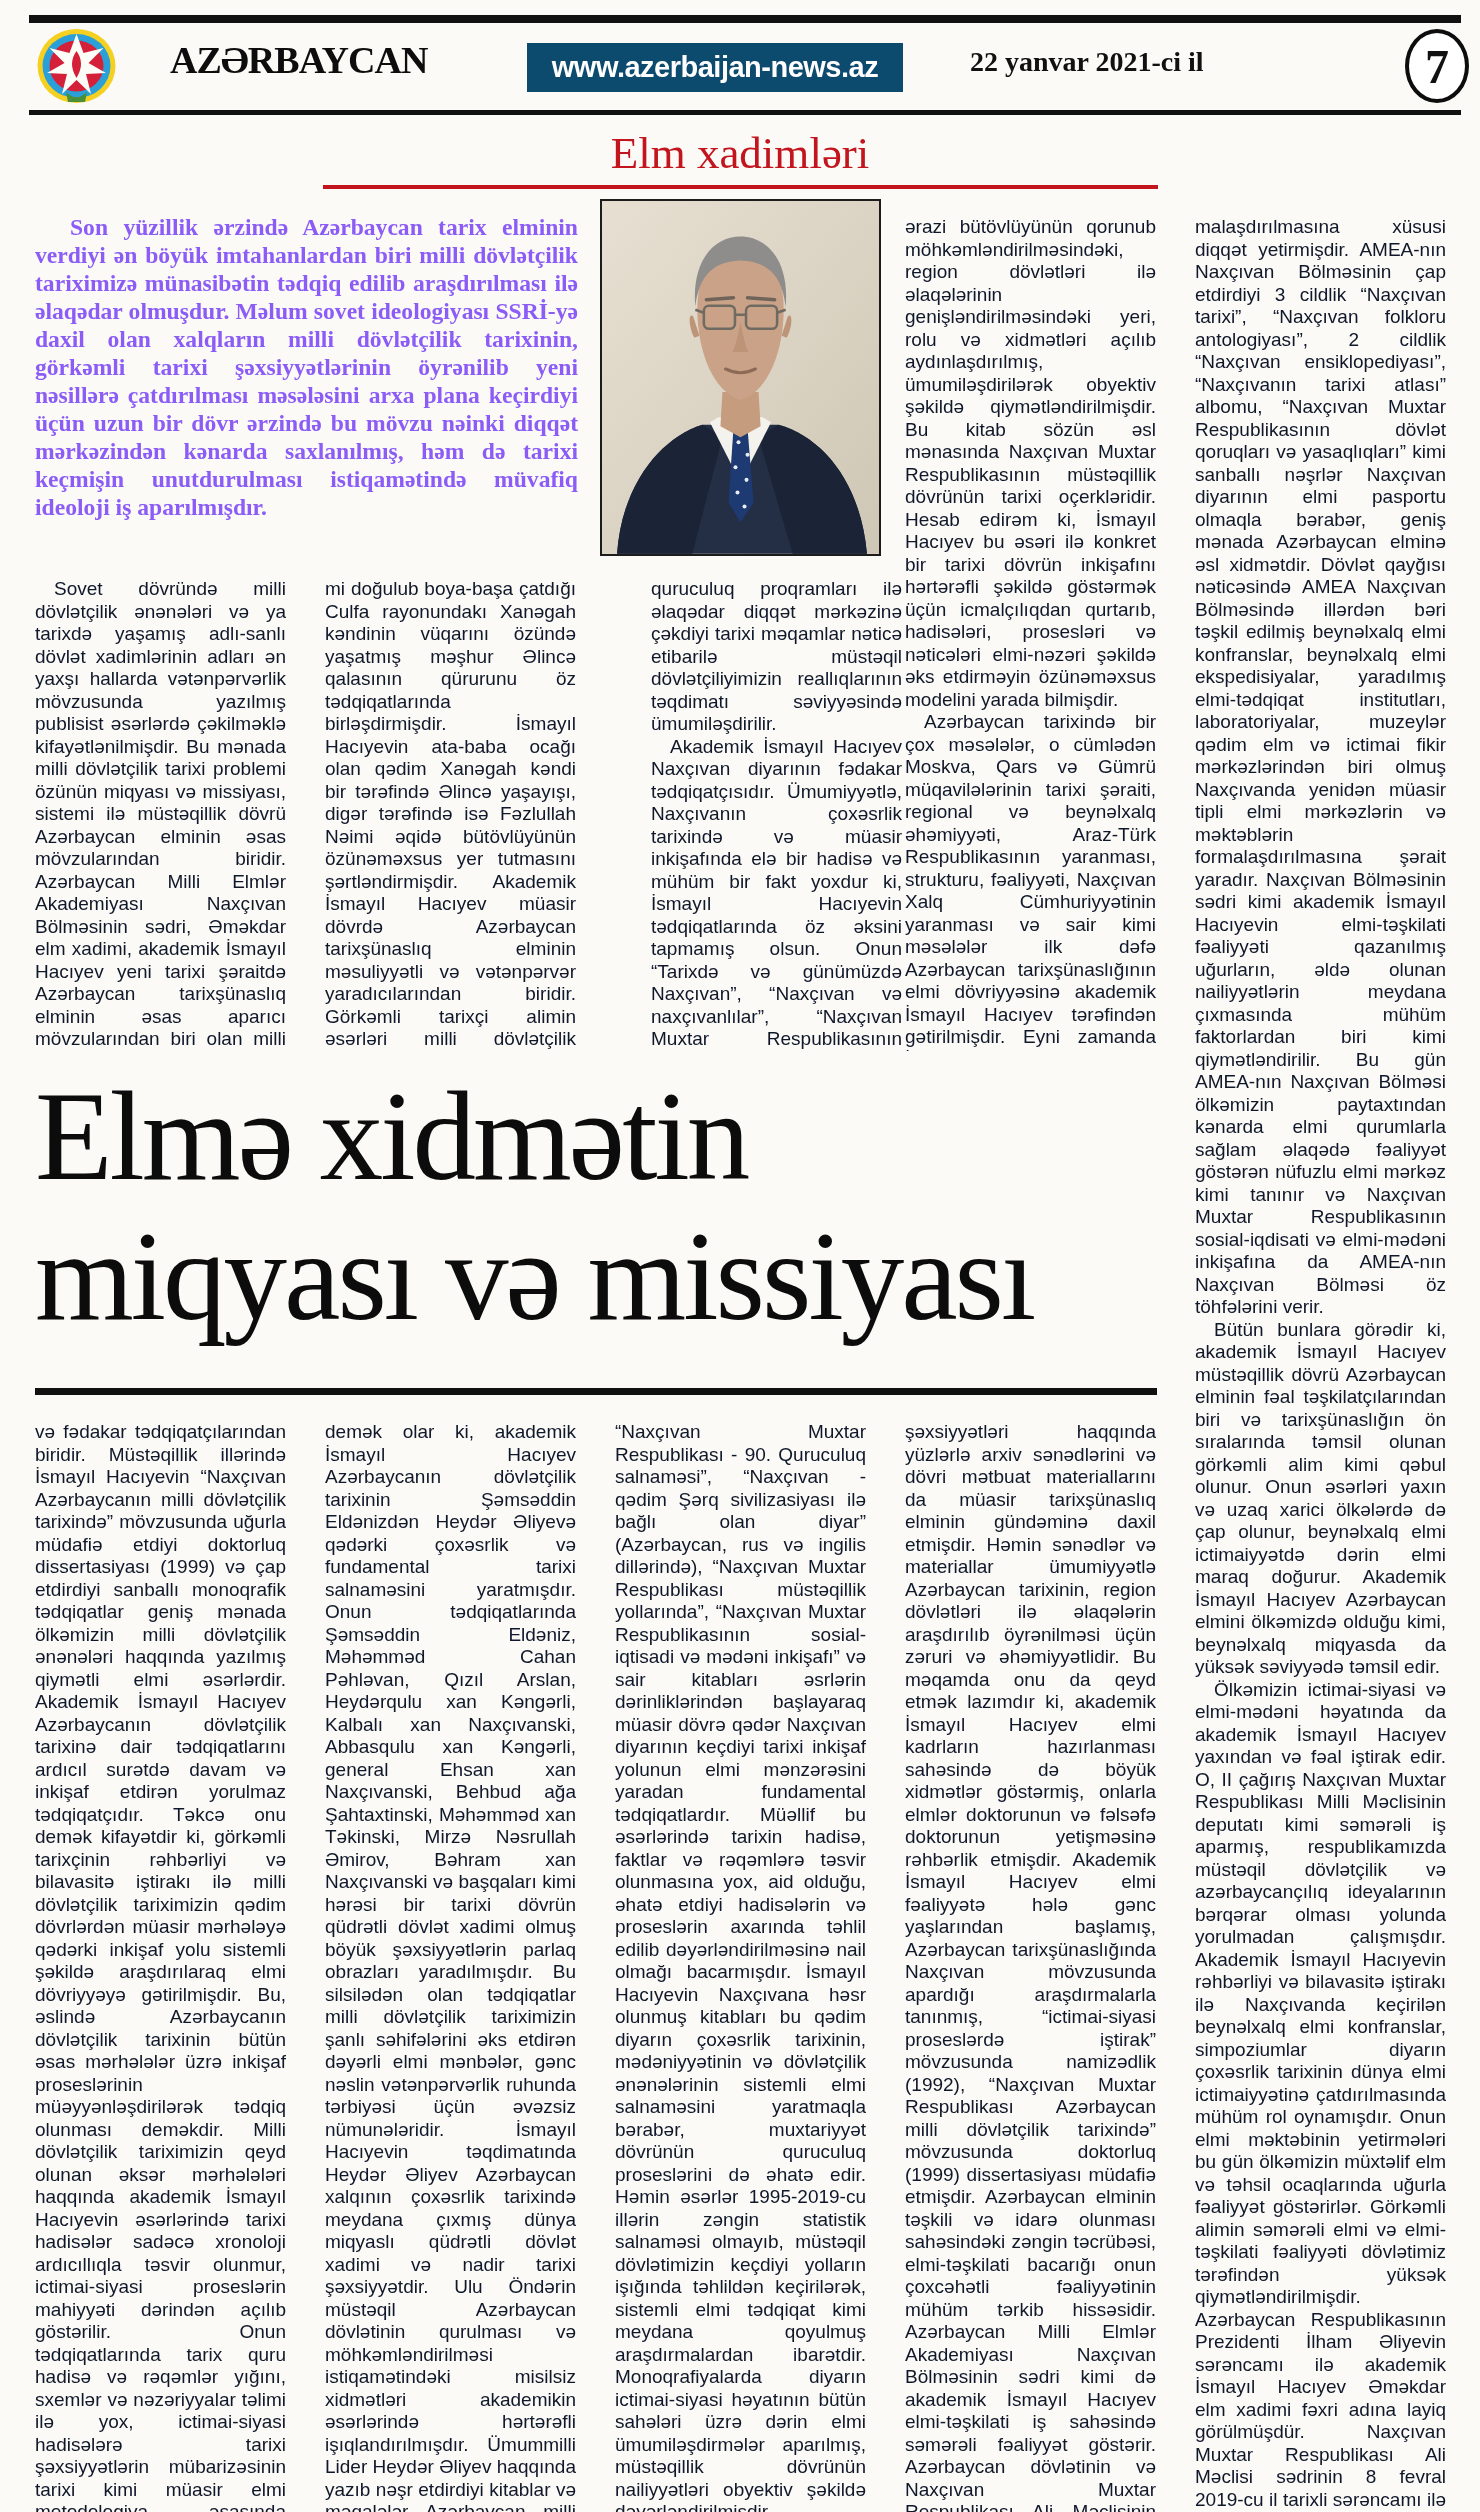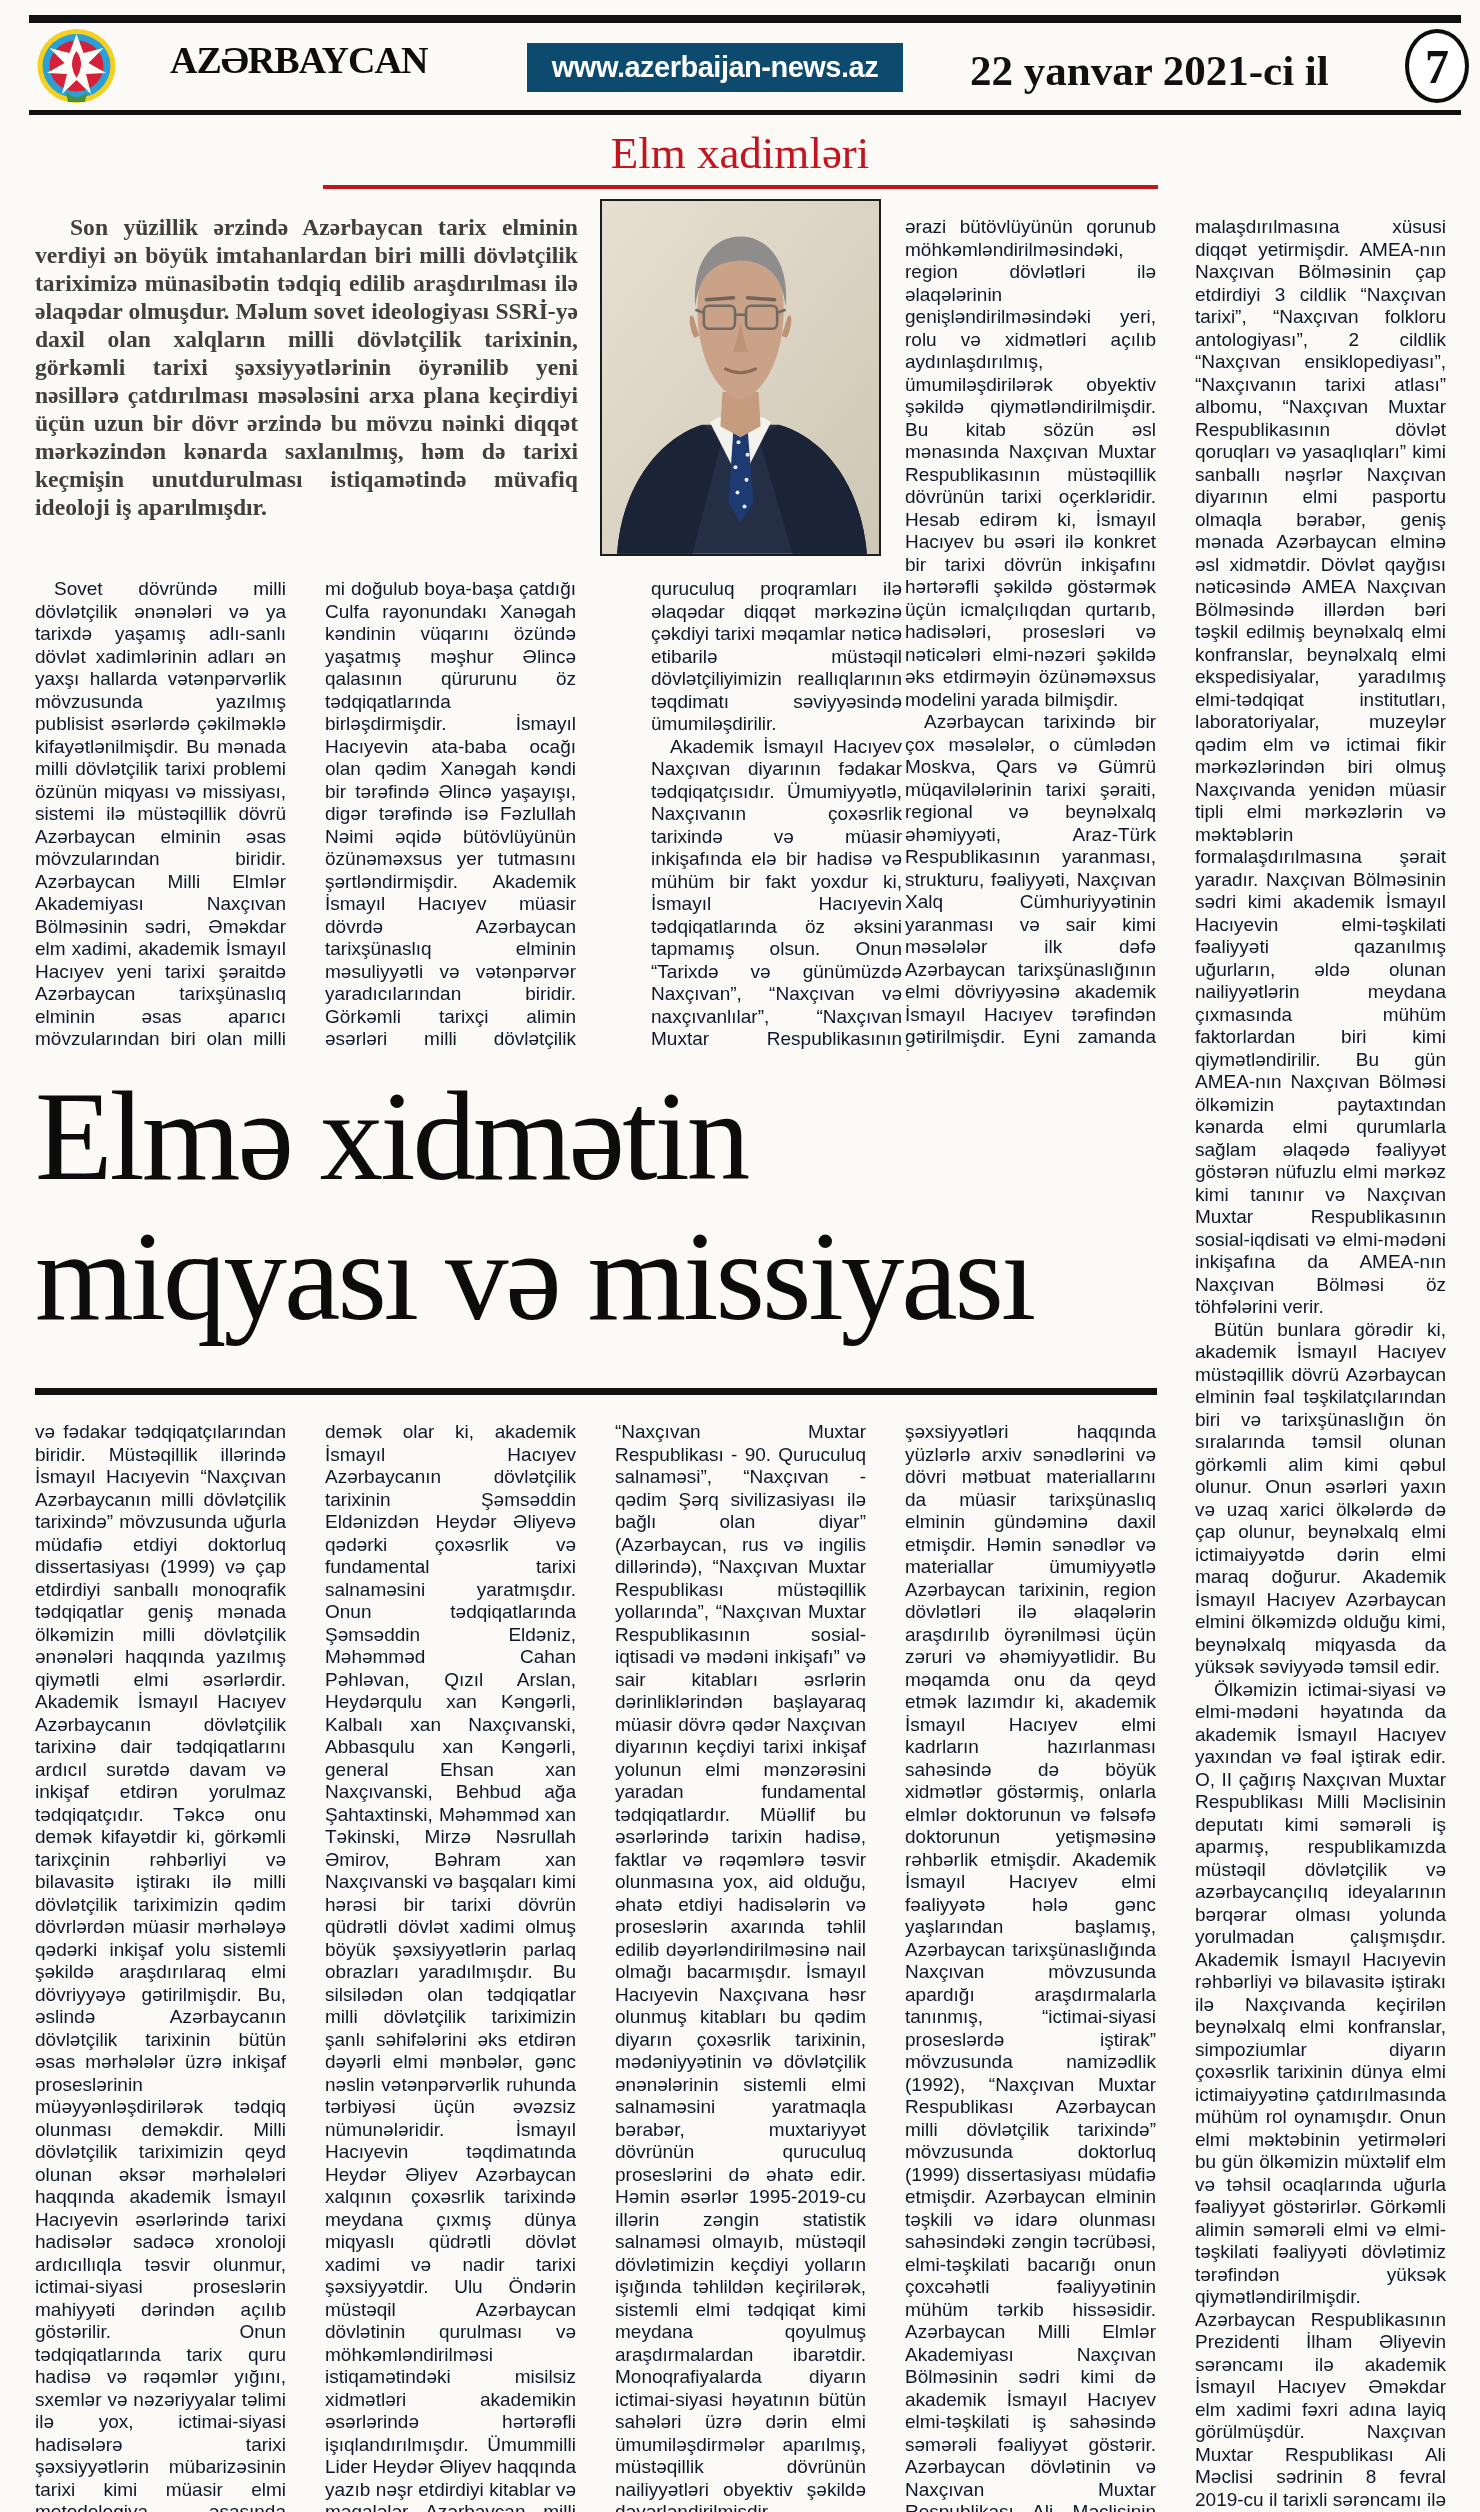--- a/index.html
+++ b/index.html
@@ -5,28 +5,28 @@
   html,body{margin:0;padding:0;}
   body{width:1480px;height:3215px;position:relative;background:#fbfaf6;overflow:hidden;
        font-family:"Liberation Sans","DejaVu Sans",sans-serif;color:#111;}
   .abs{position:absolute;}
   
   .rule{background:#111;}
   .paper-title{font-family:"Liberation Serif","DejaVu Serif",serif;font-size:38px;font-weight:600;
        letter-spacing:-1px;color:#0d0d0d;white-space:nowrap;}
   .web-box{display:flex;align-items:center;justify-content:center;}
   .web-box span{color:#fff;font-weight:bold;font-size:29px;letter-spacing:-0.5px;}
-  .issue-date{font-family:"Liberation Serif","DejaVu Serif",serif;font-weight:bold;font-size:43px;white-space:nowrap;}
+  .issue-date{font-family:"Liberation Serif","DejaVu Serif",serif;font-weight:bold;font-size:28px;white-space:nowrap;}
   .page-circle{border:4.5px solid #0d0d0d;border-radius:50%;display:flex;align-items:center;justify-content:center;background:#fff;}
   .page-circle span{font-family:"Liberation Serif","DejaVu Serif",serif;font-weight:bold;font-size:48px;}
   
   .kicker{width:100%;text-align:center;font-family:"Liberation Serif","DejaVu Serif",serif;font-size:45px;}
   
   .lead{font-family:"Liberation Serif","DejaVu Serif",serif;font-weight:bold;font-size:23.6px;line-height:28px;
-        text-align:justify;text-indent:35px;color:#404040;}
+        text-align:justify;text-indent:35px;color:#8b5cf6;}
   .bodycol{font-size:19px;line-height:22.5px;text-align:justify;white-space:pre-line;overflow:hidden;
         color:#0f172a;}
   .headline{font-family:"Liberation Serif","DejaVu Serif",serif;font-size:127px;letter-spacing:-3px;
         color:#0c0c0c;white-space:nowrap;}
   .photo-frame{border:2px solid #1c1c1c;background:#ded7c9;overflow:hidden;}
 </style>
 </head>
 <body>
 
 <div class="abs rule" style="left:29px;top:15px;width:1432px;height:8px;"></div>

